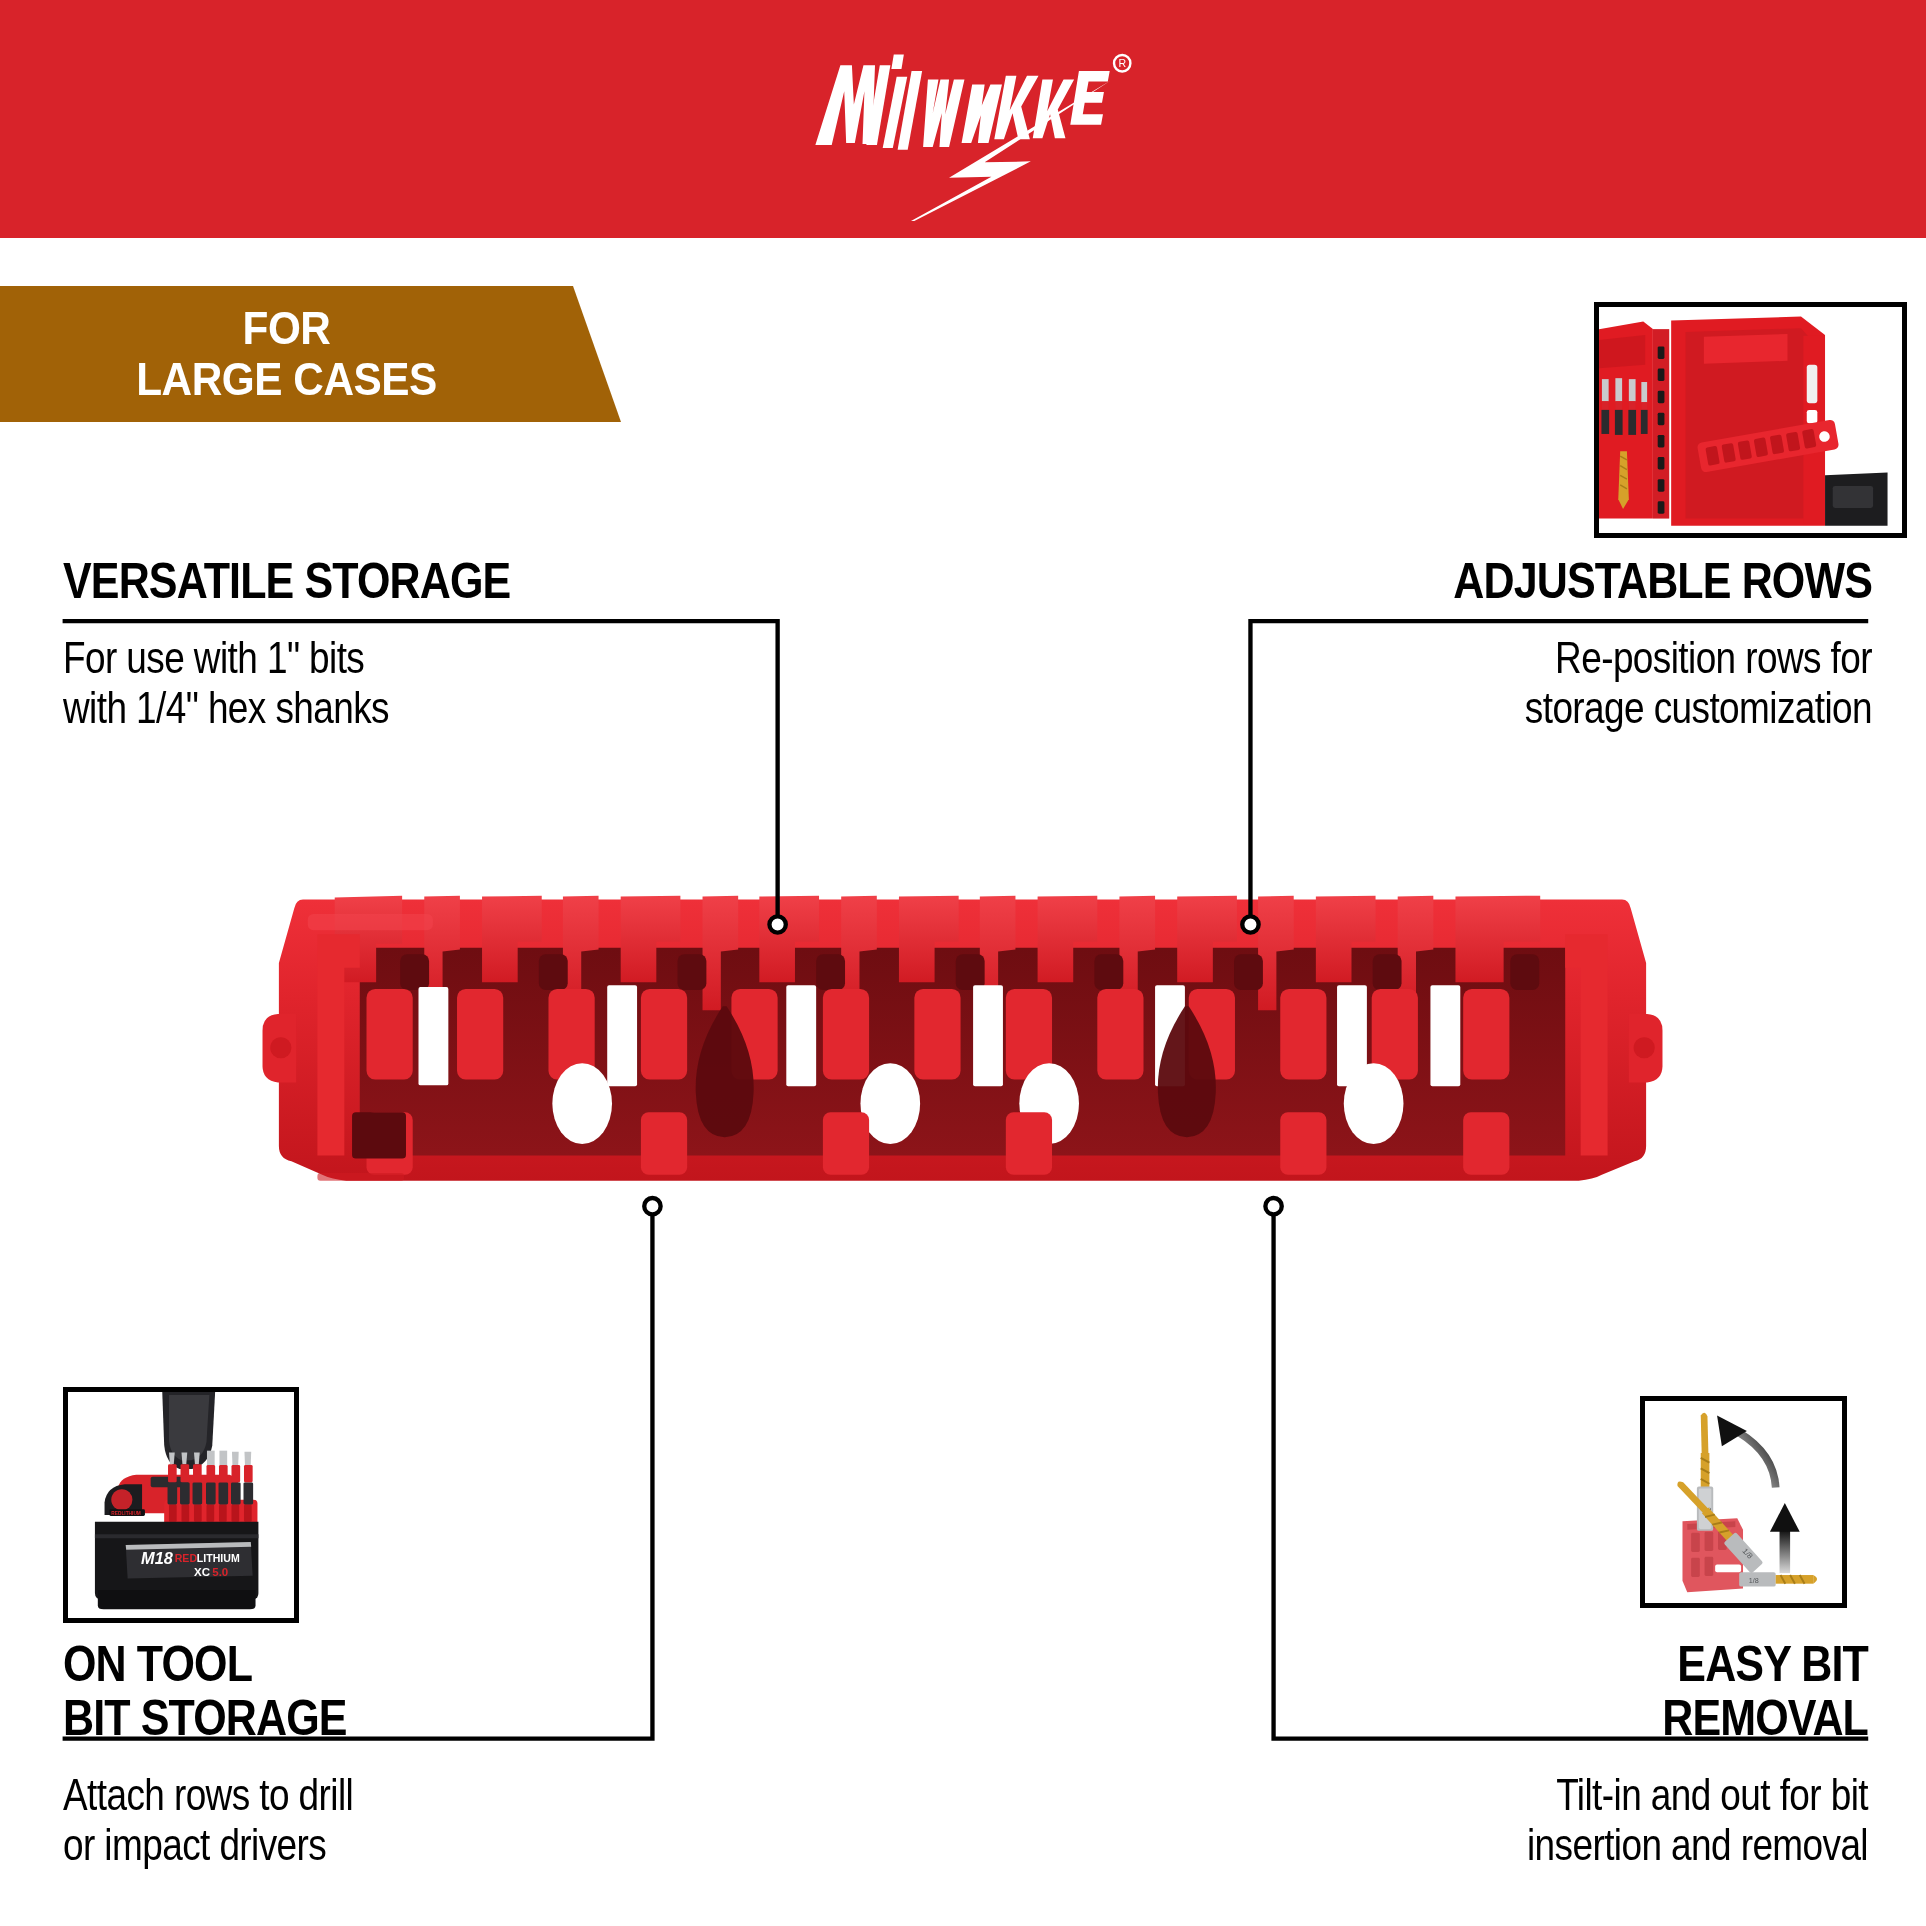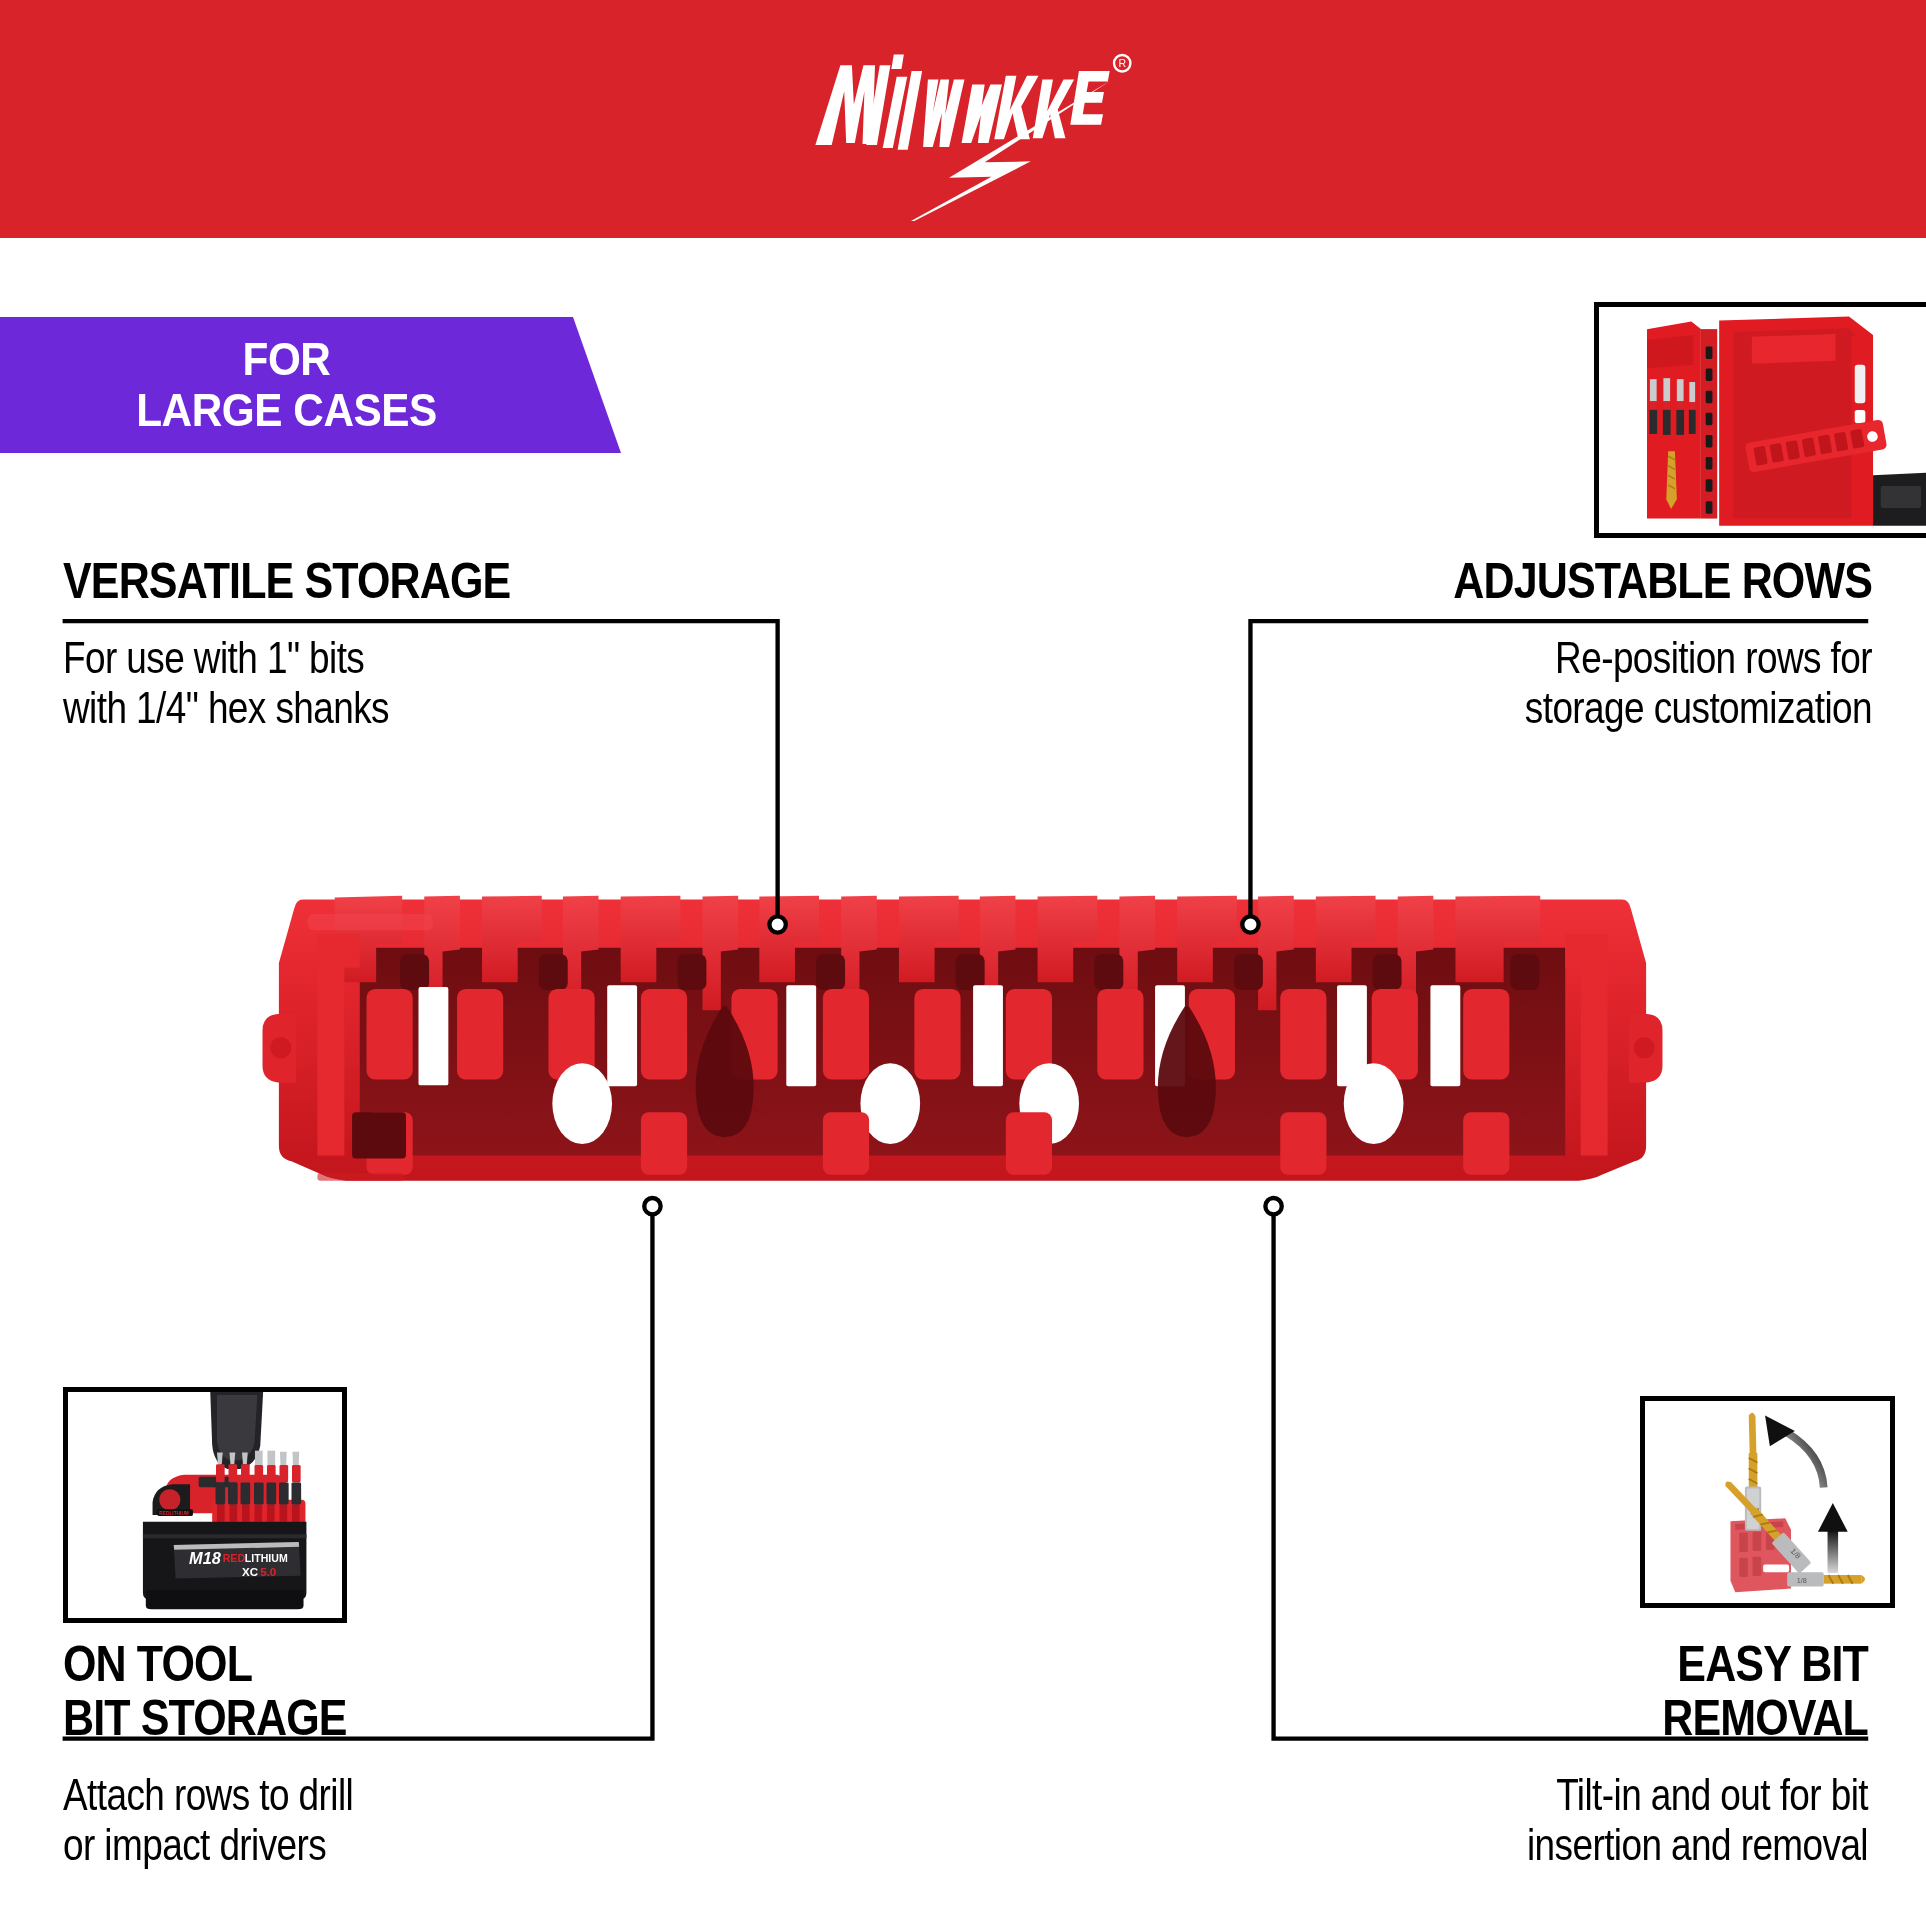--- a/index.html
+++ b/index.html
@@ -17,22 +17,22 @@
     position:absolute;left:0;top:0;width:1926px;height:238px;
     background:#d8232a;
   }
   .logo-wrap{
     position:absolute;left:790px;top:19px;width:347px;height:202px;
   }
   .logo-wrap svg{display:block;width:100%;height:100%;}
 
   
   .gray-banner{
-    position:absolute;left:0;top:317px;width:621px;height:160px;
-    background:#6d28d9;
+    position:absolute;left:0;top:286px;width:621px;height:160px;
+    background:#a16207;
     clip-path:polygon(0 0, 573px 0, 621px 136px, 0 136px);
   }
   .gray-banner .line1,.gray-banner .line2{
     position:absolute;color:#ffffff;font-weight:700;
     font-family:"Liberation Sans", sans-serif;
     font-stretch:condensed;
     letter-spacing:-0.5px;
     text-align:center;
     transform:scaleX(0.92);
     white-space:nowrap;
@@ -63,21 +63,21 @@
     white-space:nowrap;
   }
   .callout p.left-al{transform-origin:left center;}
   .callout p.right-al{transform-origin:right center;text-align:right;}
 
   
   .leaders{position:absolute;left:0;top:0;width:1926px;height:1926px;pointer-events:none;}
 
   
   .photo-frame{
-    position:absolute;border:5.3px solid #000000;background:#ffffff;overflow:hidden;padding-left:48px;
+    position:absolute;border:5.3px solid #000000;background:#ffffff;overflow:hidden;
   }
 
   
   #photo-case{left:1594px;top:302px;width:303px;height:226px;}
   
   #photo-battery{left:63px;top:1387px;width:226px;height:226px;}
   
   #photo-removal{left:1640px;top:1396px;width:197px;height:202px;}
   .photo-frame svg{display:block;width:100%;height:100%;}
 

